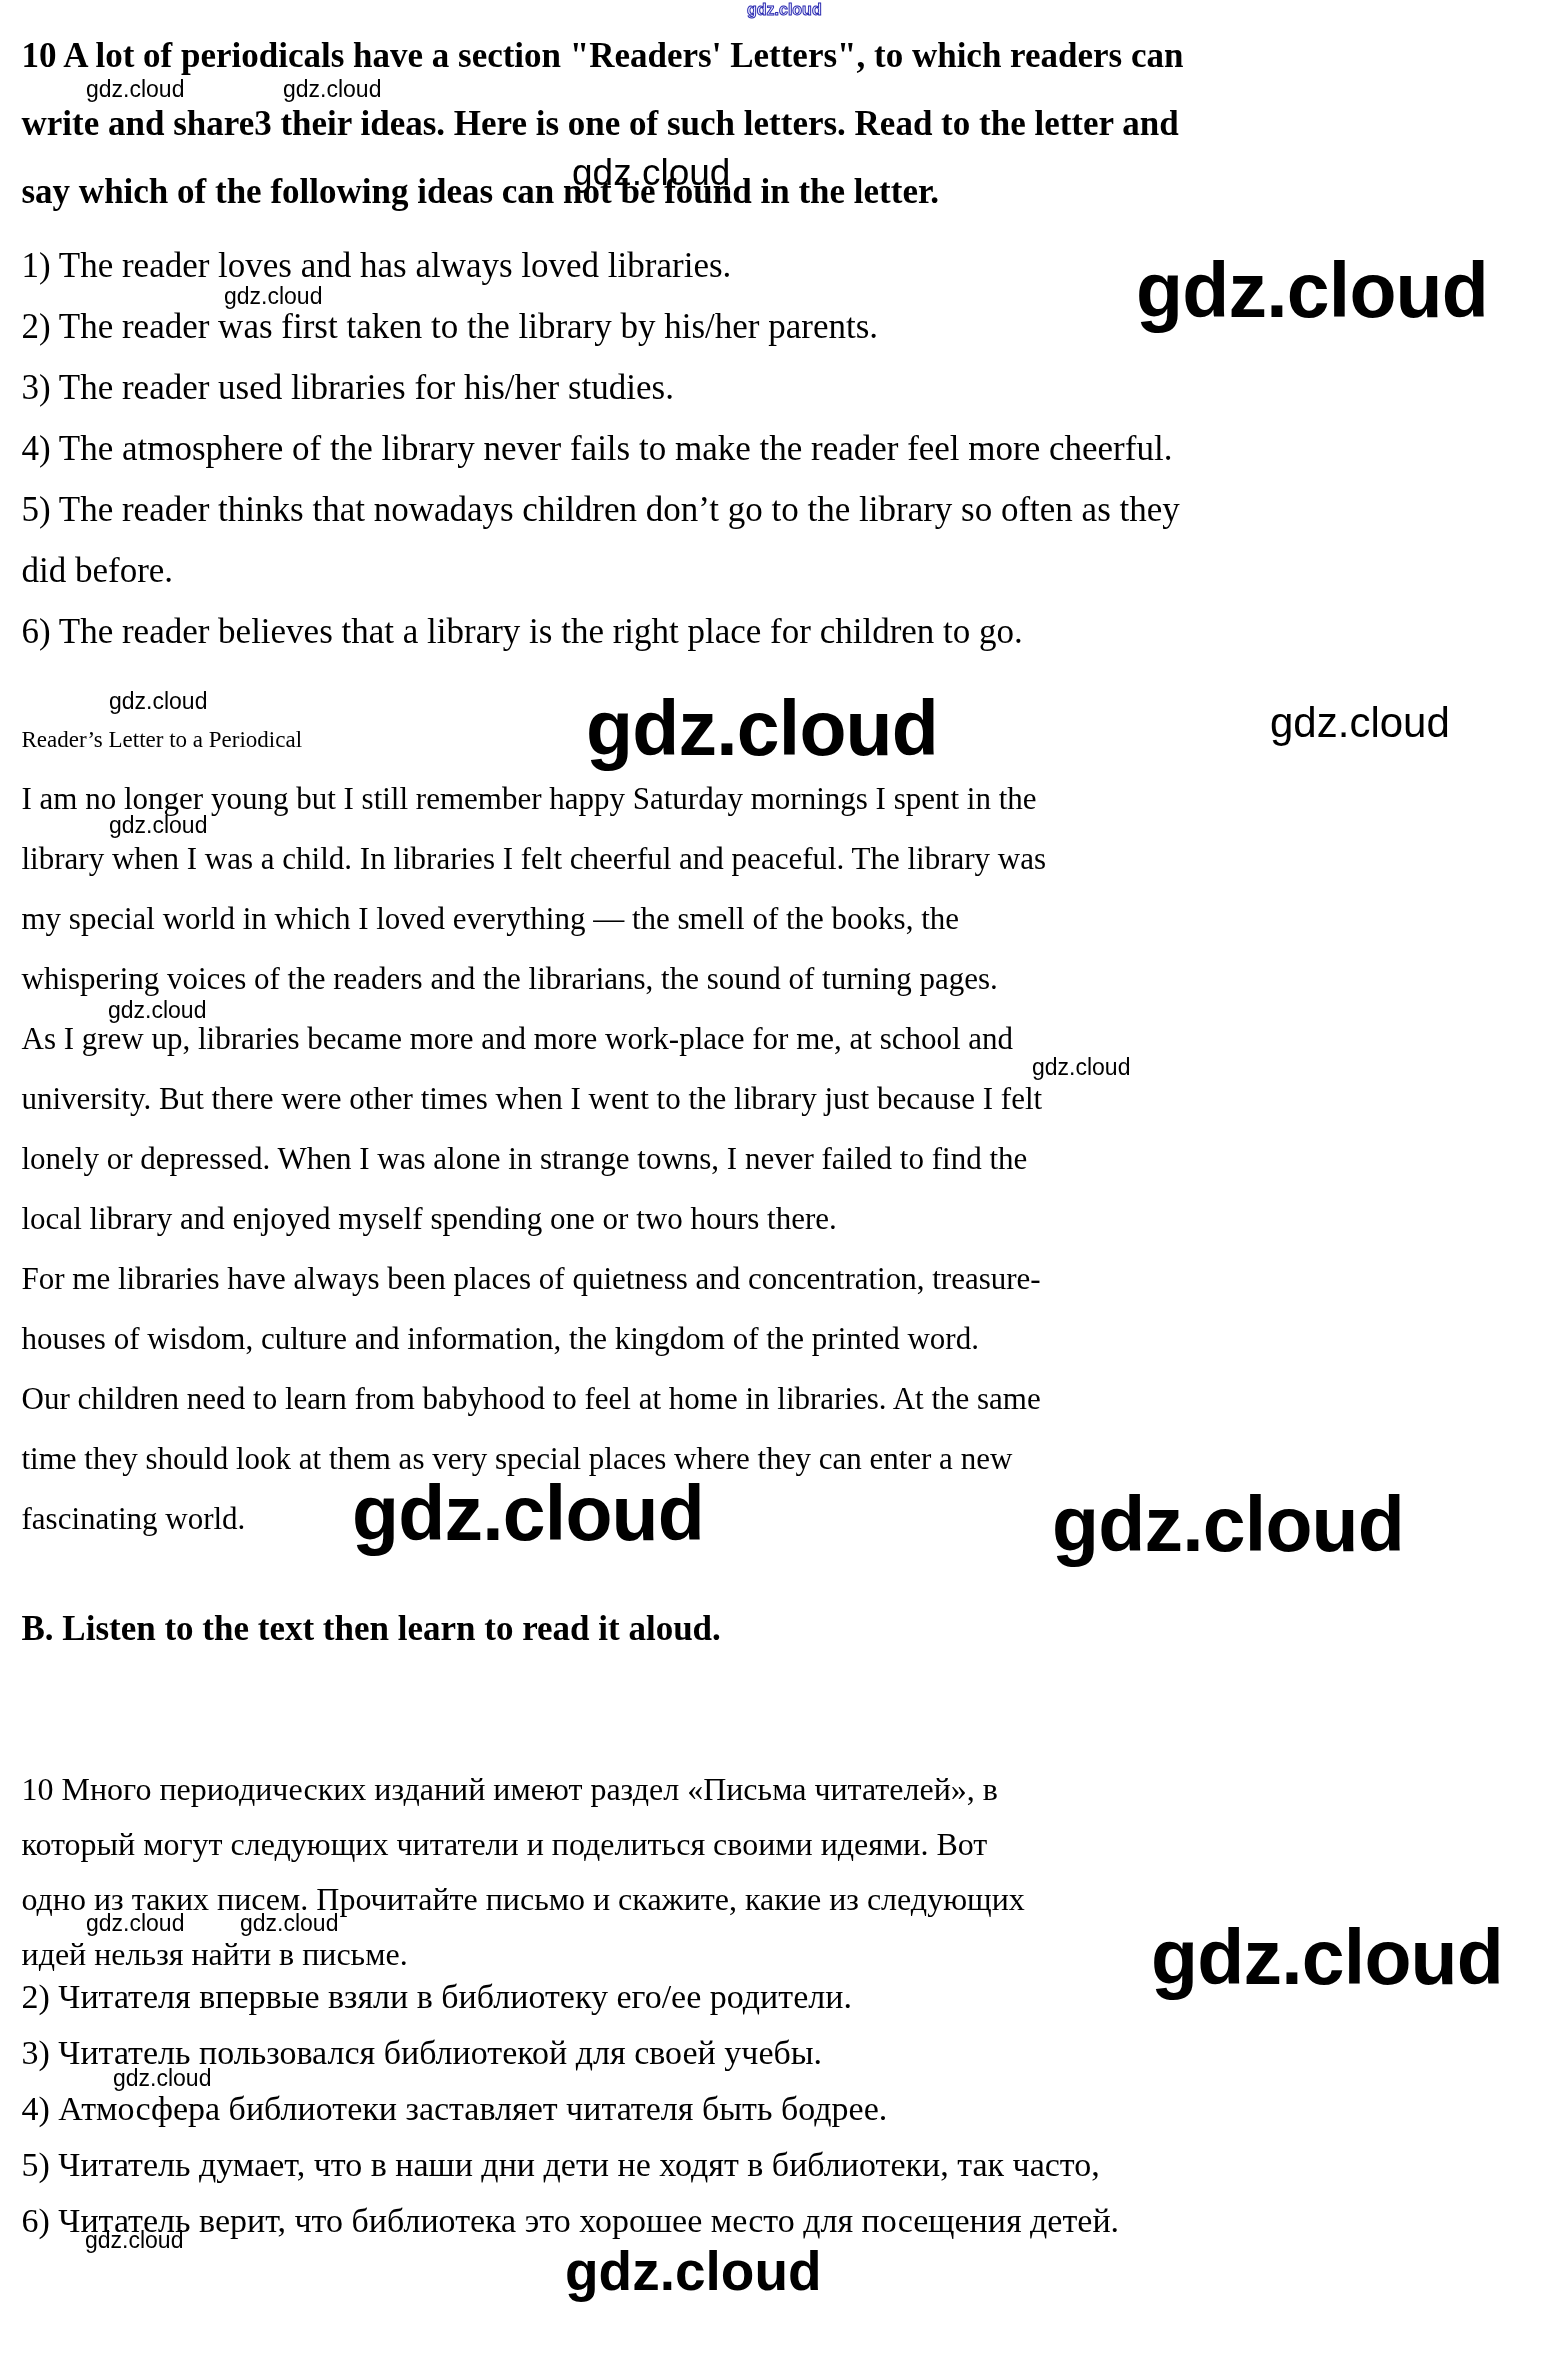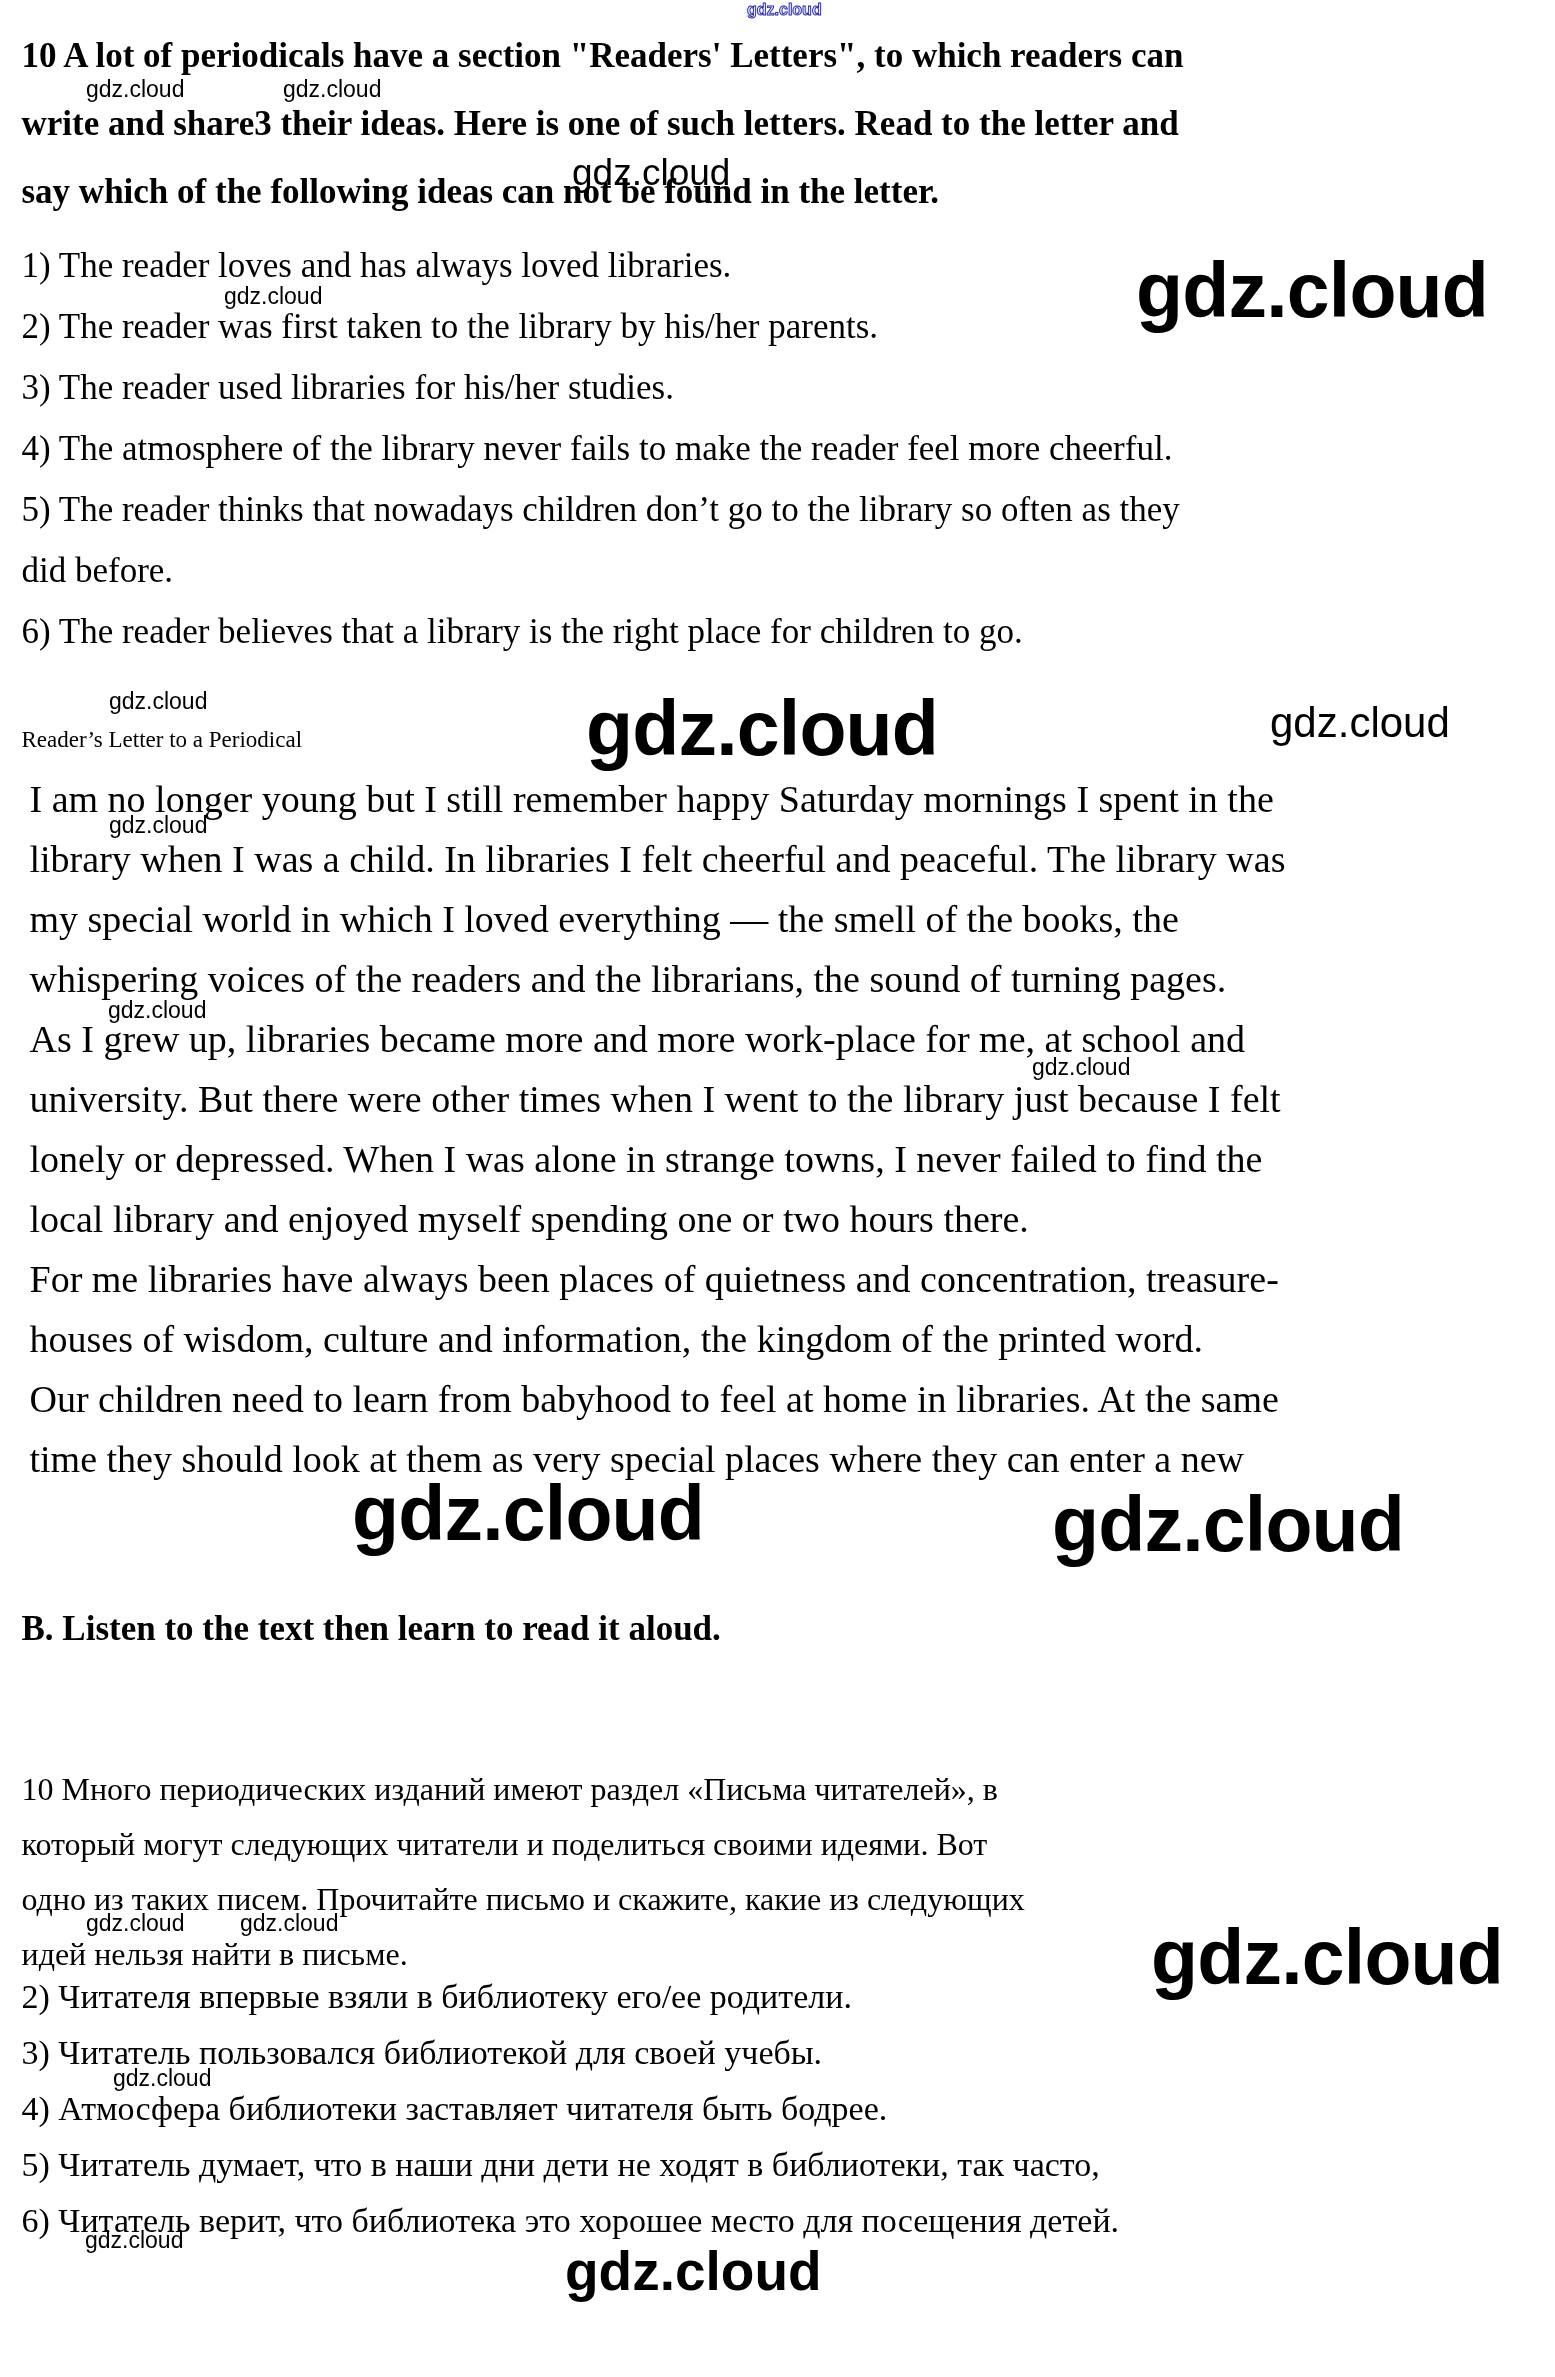--- a/index.html
+++ b/index.html
@@ -11,21 +11,21 @@
     overflow:hidden;
     font-family:"Liberation Serif", serif;
     color:#000000;
   }
   .block{position:absolute;left:21.5px;width:1530px;}
   .line{white-space:nowrap;}
 
   .heading-en .line{font-size:35px;font-weight:bold;line-height:68px;}
   .list-en .line{font-size:35px;line-height:61px;}
   .letter-title .line{font-size:23px;line-height:43px;}
-  .letter-body .line{font-size:38px;line-height:60px;margin-left:8px;}
+  .letter-body .line{font-size:31px;line-height:60px;}
   .section-b .line{font-size:35px;font-weight:bold;line-height:43px;}
   .heading-ru .line{font-size:32px;font-weight:normal;line-height:55px;}
   .list-ru .line{font-size:34px;line-height:56px;}
 
   .wm{
     position:absolute;
     font-family:"Liberation Sans", sans-serif;
     color:#000000;
     line-height:1.05;
     white-space:nowrap;
@@ -73,20 +73,21 @@
       <div class="line">my special world in which I loved everything — the smell of the books, the</div>
       <div class="line">whispering voices of the readers and the librarians, the sound of turning pages.</div>
       <div class="line">As I grew up, libraries became more and more work-place for me, at school and</div>
       <div class="line">university. But there were other times when I went to the library just because I felt</div>
       <div class="line">lonely or depressed. When I was alone in strange towns, I never failed to find the</div>
       <div class="line">local library and enjoyed myself spending one or two hours there.</div>
       <div class="line">For me libraries have always been places of quietness and concentration, treasure-</div>
       <div class="line">houses of wisdom, culture and information, the kingdom of the printed word.</div>
       <div class="line">Our children need to learn from babyhood to feel at home in libraries. At the same</div>
       <div class="line">time they should look at them as very special places where they can enter a new</div>
+      <div class="line">fascinating world.</div>
     </div>
 
   <div class="block section-b" style="top:1607px">
     <div class="line">B. Listen to the text then learn to read it aloud.</div>
   </div>
 
   <div class="block heading-ru" style="top:1762px">
       <div class="line">10 Много периодических изданий имеют раздел «Письма читателей», в</div>
       <div class="line">который могут следующих читатели и поделиться своими идеями. Вот</div>
       <div class="line">одно из таких писем. Прочитайте письмо и скажите, какие из следующих</div>

